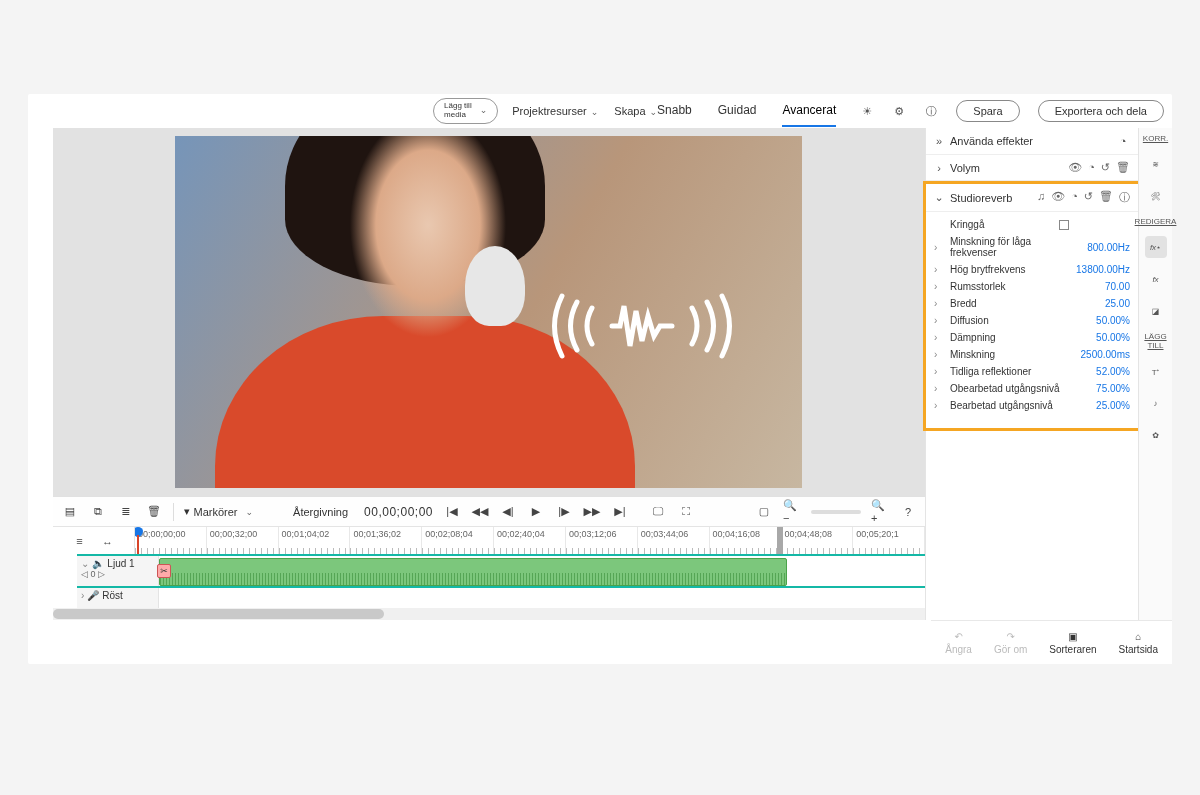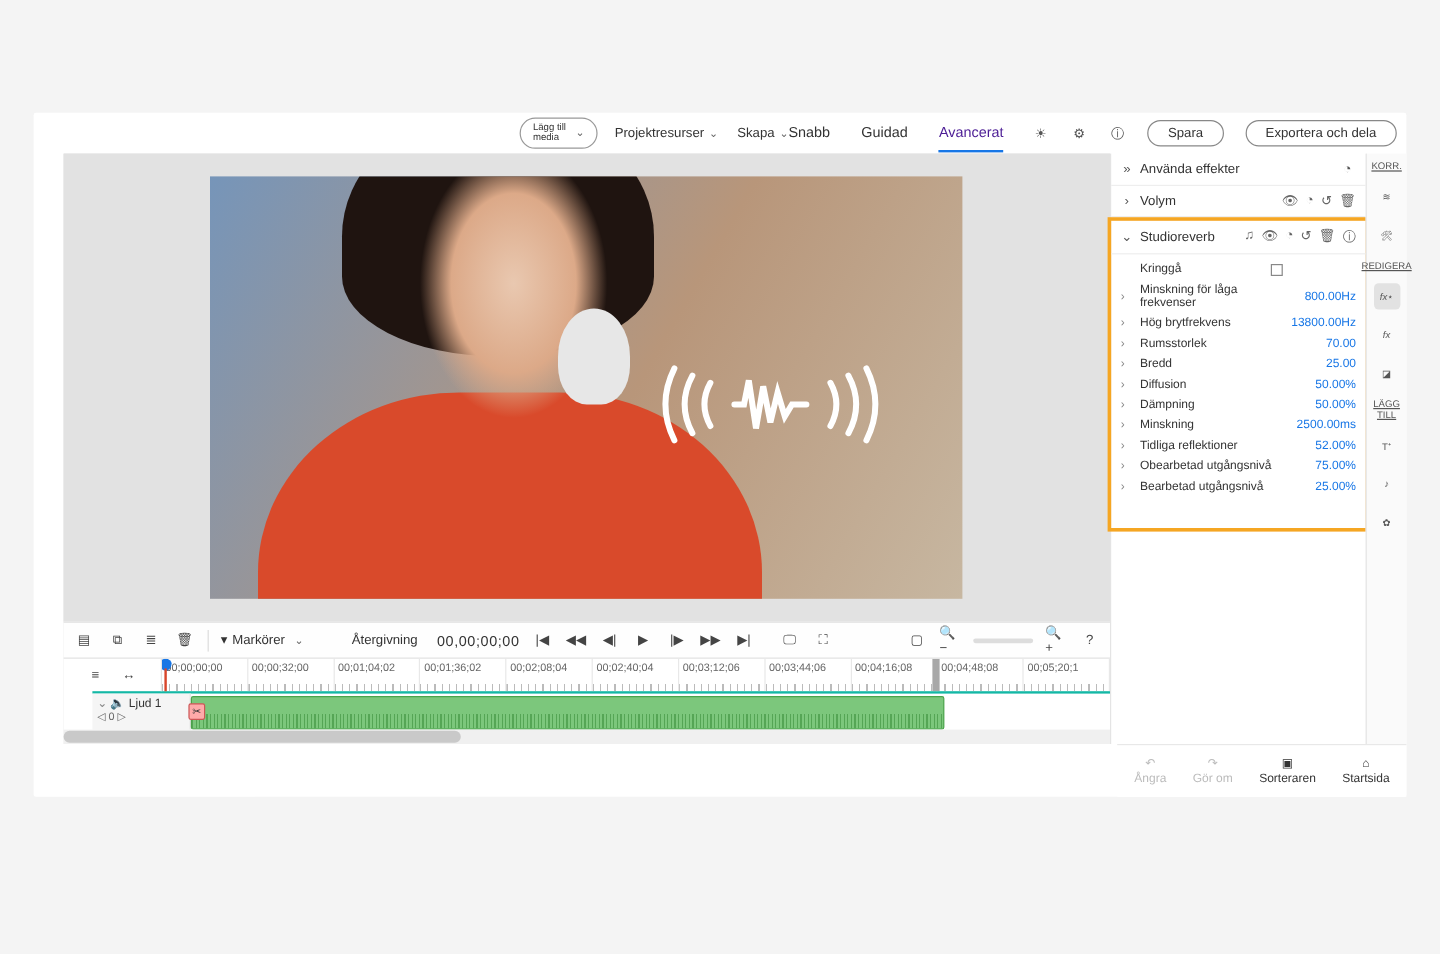--- a/index.html
+++ b/index.html
@@ -7,21 +7,21 @@
   .app { position: absolute; left: 28px; top: 94px; width: 1144px; height: 570px; background: #fff; display: flex; flex-direction: column; border-radius: 2px; align-items: flex-end; }
   
   .topbar { height: 34px; display: flex; align-items: center; padding: 0 8px; }
   .pillbtn { border: 1px solid #999; border-radius: 14px; padding: 3px 10px; font-size: 9px; line-height: 1.1; display: flex; align-items: center; gap: 4px; cursor: pointer; }
   .pillbtn .small { font-size: 8px; }
   .chev { font-size: 9px; color: #666; margin-left: 4px; cursor: pointer; }
   .menuLinks { display: flex; gap: 16px; margin-left: 14px; font-size: 11px; color: #333; }
   .spacer { flex: 1; }
   .tabs { display: flex; gap: 26px; font-size: 12px; }
   .tab { padding: 8px 0; cursor: pointer; }
-  .tab.active { color: #4c1d95; border-bottom: 2px solid #1776e6; }
+  .tab.active { color: #000000; border-bottom: 2px solid #1776e6; }
   .topright { display: flex; align-items: center; gap: 18px; margin-left: 24px; }
   .icn { width: 14px; height: 14px; display: inline-flex; align-items: center; justify-content: center; color: #555; cursor: pointer; }
   .saveBtn { border: 1px solid #888; border-radius: 14px; padding: 4px 16px; font-size: 11px; cursor: pointer; }
   
   .middle { flex: 1; display: flex; min-height: 0; }
   .leftPane { flex: 1; display: flex; flex-direction: column; background: #e2e2e2; min-width: 0; }
   .preview { flex: 1; display: flex; align-items: center; justify-content: center; background: #e2e2e2; }
   .previewImg { width: 627px; height: 352px; background: linear-gradient(120deg,#7695b9 0%, #b8967a 55%, #c7b7a1 100%); position: relative; overflow: hidden; }
   .face { position: absolute; left: 110px; top: -30px; width: 260px; height: 340px; background: radial-gradient(ellipse 50% 55% at 55% 35%, #e9c8b0 0%, #dca988 40%, transparent 60%); border-radius: 50% 50% 45% 45%; }
   .hair { position: absolute; left: 110px; top: -50px; width: 260px; height: 200px; background: #1f1410; border-radius: 50% 50% 60% 60% / 60% 60% 40% 40%; }
@@ -58,21 +58,21 @@
   .hsb { height: 12px; background: #f0f0f0; position: relative; }
   .hsbThumb { position: absolute; left: 0; top: 1px; width: 38%; height: 10px; background: #c9c9c9; border-radius: 5px; }
   
   .rightPanel { width: 213px; border-left: 1px solid #e4e4e4; background: #fff; display: flex; flex-direction: column; }
   .rpHead { display: flex; align-items: center; gap: 6px; padding: 6px 8px; border-bottom: 1px solid #eee; font-size: 11px; }
   .caret { width: 10px; display:inline-block; text-align:center; cursor:pointer; color:#555; }
   .effRow { display: flex; align-items: center; padding: 6px 8px; border-bottom: 1px solid #eee; font-size: 11px; gap: 6px; }
   .effRow .name { flex: 1; }
   .miniIcons { display: flex; gap: 6px; color: #666; }
   .highlight { border: 3px solid #f5a623; margin: 0 -3px; }
-  .paramList { padding: 4px 8px 26px; }
+  .paramList { padding: 4px 8px 14px; }
   .param { display: flex; align-items: center; font-size: 10px; padding: 3px 0; gap: 6px; }
   .param .pname { flex: 1; }
   .param .pval { color: #1776e6; min-width: 55px; text-align: right; }
   .chevsm { width: 10px; color: #888; cursor:pointer; }
   .cb { width: 10px; height: 10px; border: 1px solid #888; display:inline-block; }
   
   .siderail { width: 34px; border-left: 1px solid #e4e4e4; background: #fafafa; display: flex; flex-direction: column; align-items: center; padding-top: 6px; gap: 10px; font-size: 8px; color: #555; }
   .railLbl { font-size: 8px; text-align: center; text-decoration: underline; }
   .railBtn { width: 22px; height: 22px; display: flex; align-items: center; justify-content: center; cursor: pointer; border-radius: 4px; }
   .railBtn.active { background: #e2e2e2; }
@@ -196,20 +196,24 @@
         <div class="track">
           <div class="trackLabel">
             <div><span class="chevsm">⌄</span> 🔈 <span>Ljud 1</span></div>
             <div class="tl2">◁ 0  ▷</div>
           </div>
           <div class="trackBody">
             <div class="clip"></div>
             <div class="razor">✂</div>
           </div>
         </div>
+        <div class="track" style="height:22px">
+          <div class="trackLabel"><span class="chevsm">›</span> 🎤 <span>Röst</span></div>
+          <div class="trackBody"></div>
+        </div>
         <div class="hsb">
             <div class="hsbThumb"></div>
           </div>
       </div>
 
     </div>
 
     <div class="rightPanel">
       <div class="rpHead">
         <span class="caret">»</span>

